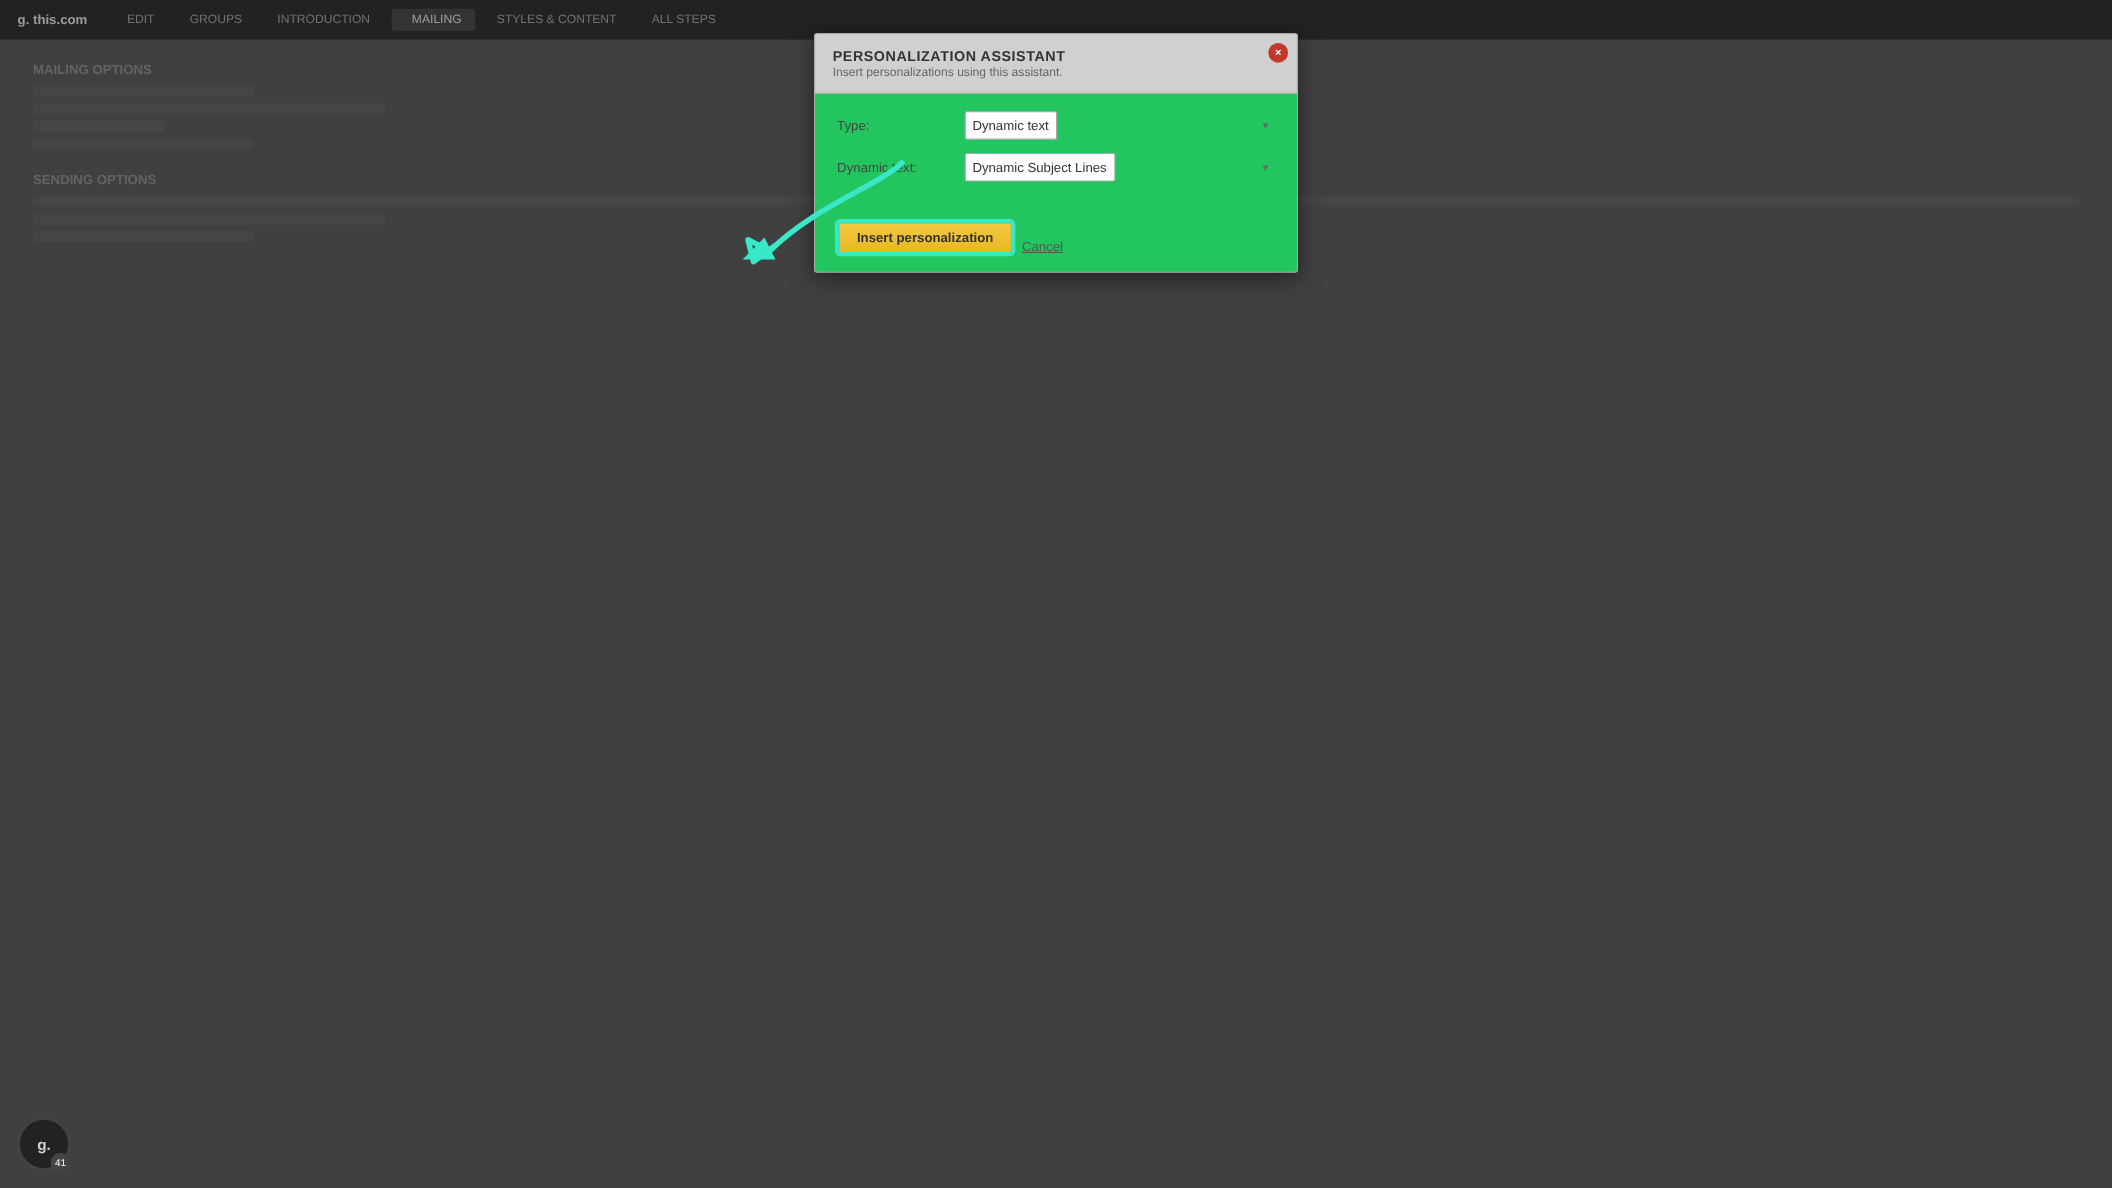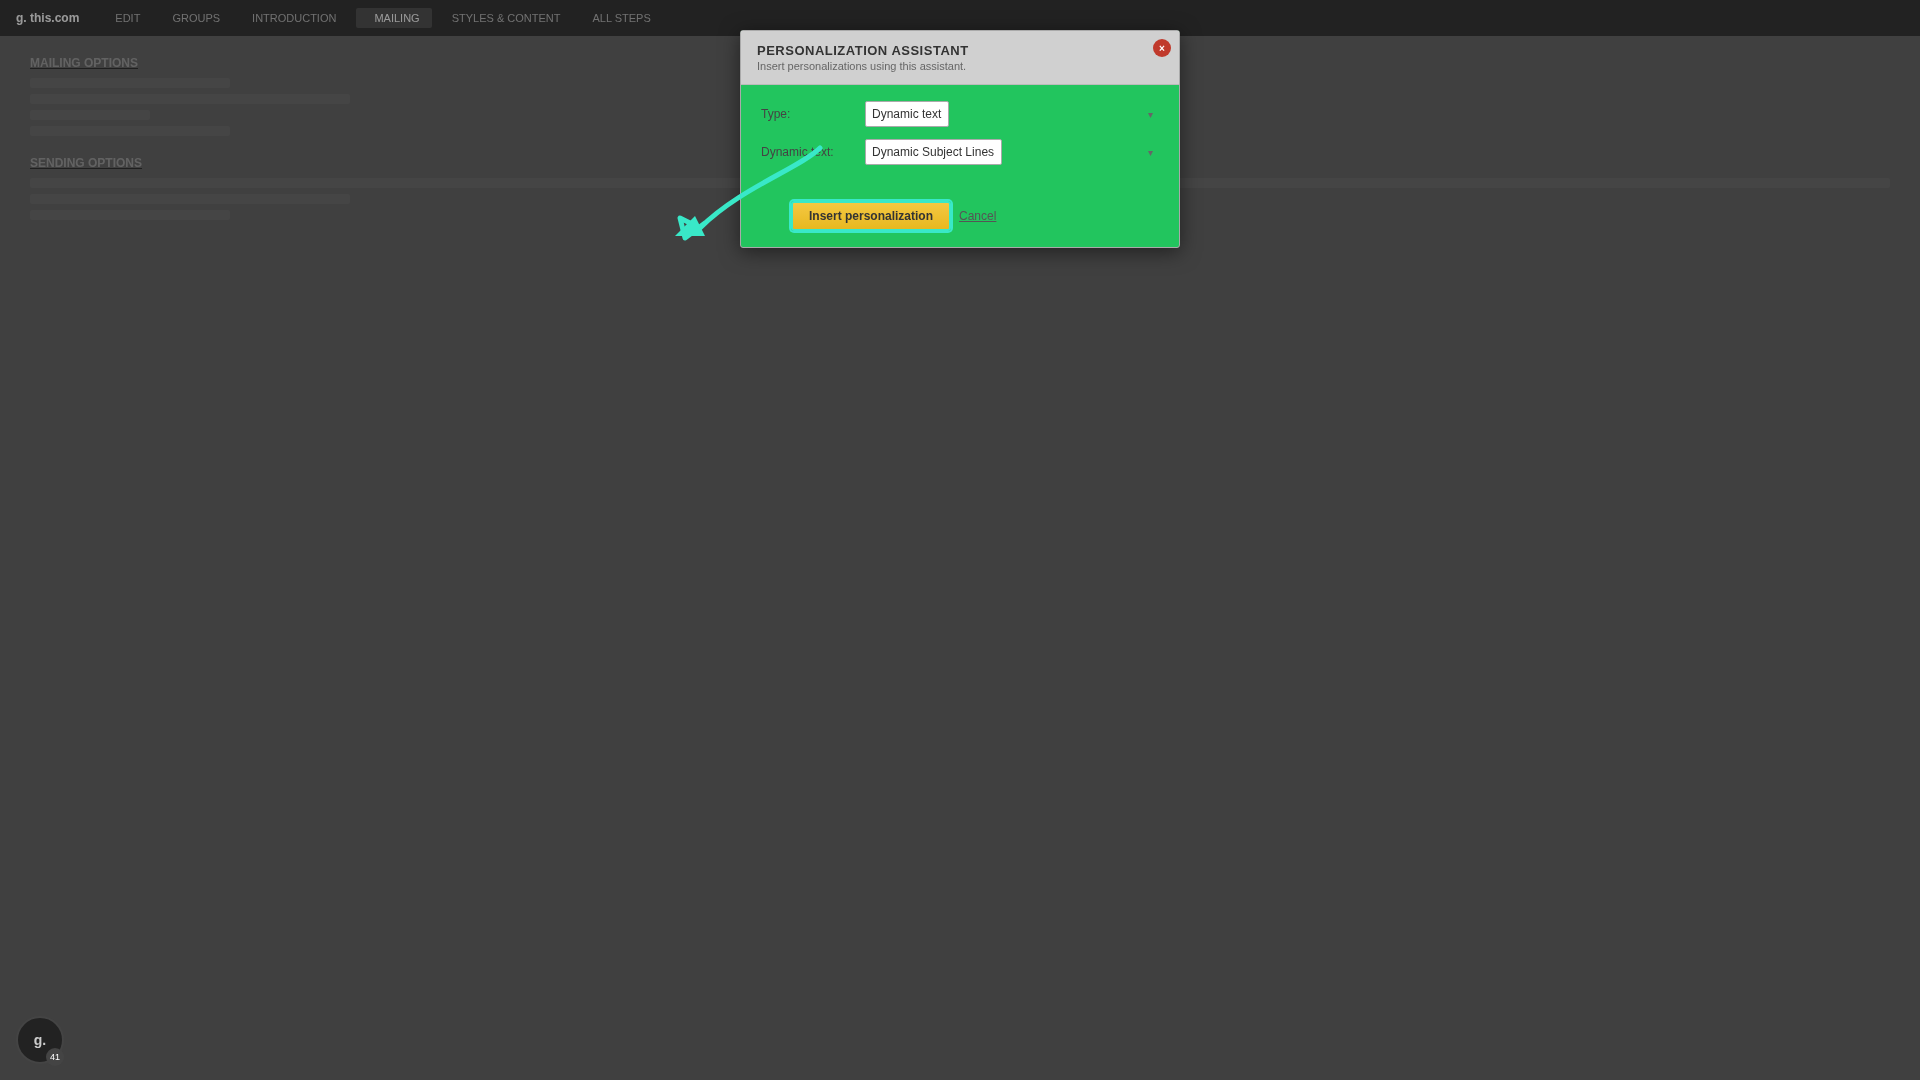--- a/index.html
+++ b/index.html
@@ -125,21 +125,21 @@
     }
 
     .modal-body {
       padding: 16px 20px;
     }
 
     .form-row {
       display: flex;
       align-items: center;
       margin-bottom: 12px;
-      gap: 4px;
+      gap: 16px;
     }
 
     .form-label {
       font-size: 12px;
       color: #444;
       width: 100px;
       flex-shrink: 0;
     }
 
     .form-select {
@@ -170,22 +170,21 @@
       transform: translateY(-50%);
       font-size: 10px;
       color: #666;
       pointer-events: none;
     }
 
     .modal-footer {
       padding: 8px 20px 16px;
       display: flex;
       gap: 8px;
-      align-items: center;
-      margin-left: 30px;
+      align-items: flex-end;
     }
 
     .btn-insert {
       background: linear-gradient(to bottom, #f5c842, #e8b820);
       border: 2px solid #39e8c8;
       border-radius: 3px;
       padding: 6px 16px;
       font-size: 12px;
       font-weight: bold;
       color: #333;
@@ -256,21 +255,20 @@
       opacity: 0.4;
     }
 
     .fake-row.short { width: 120px; }
     .fake-row.medium { width: 200px; }
     .fake-row.long { width: 320px; }
     .fake-row.full { width: 100%; }
 
     .bg-section {
       margin-bottom: 20px;
-      text-decoration: underline;
     }
   </style>
 </head>
 <body>
 
 <div class="top-nav">
   <span class="nav-logo">g. this.com</span>
   <span class="nav-tab">EDIT</span>
   <span class="nav-tab">GROUPS</span>
   <span class="nav-tab">INTRODUCTION</span>

